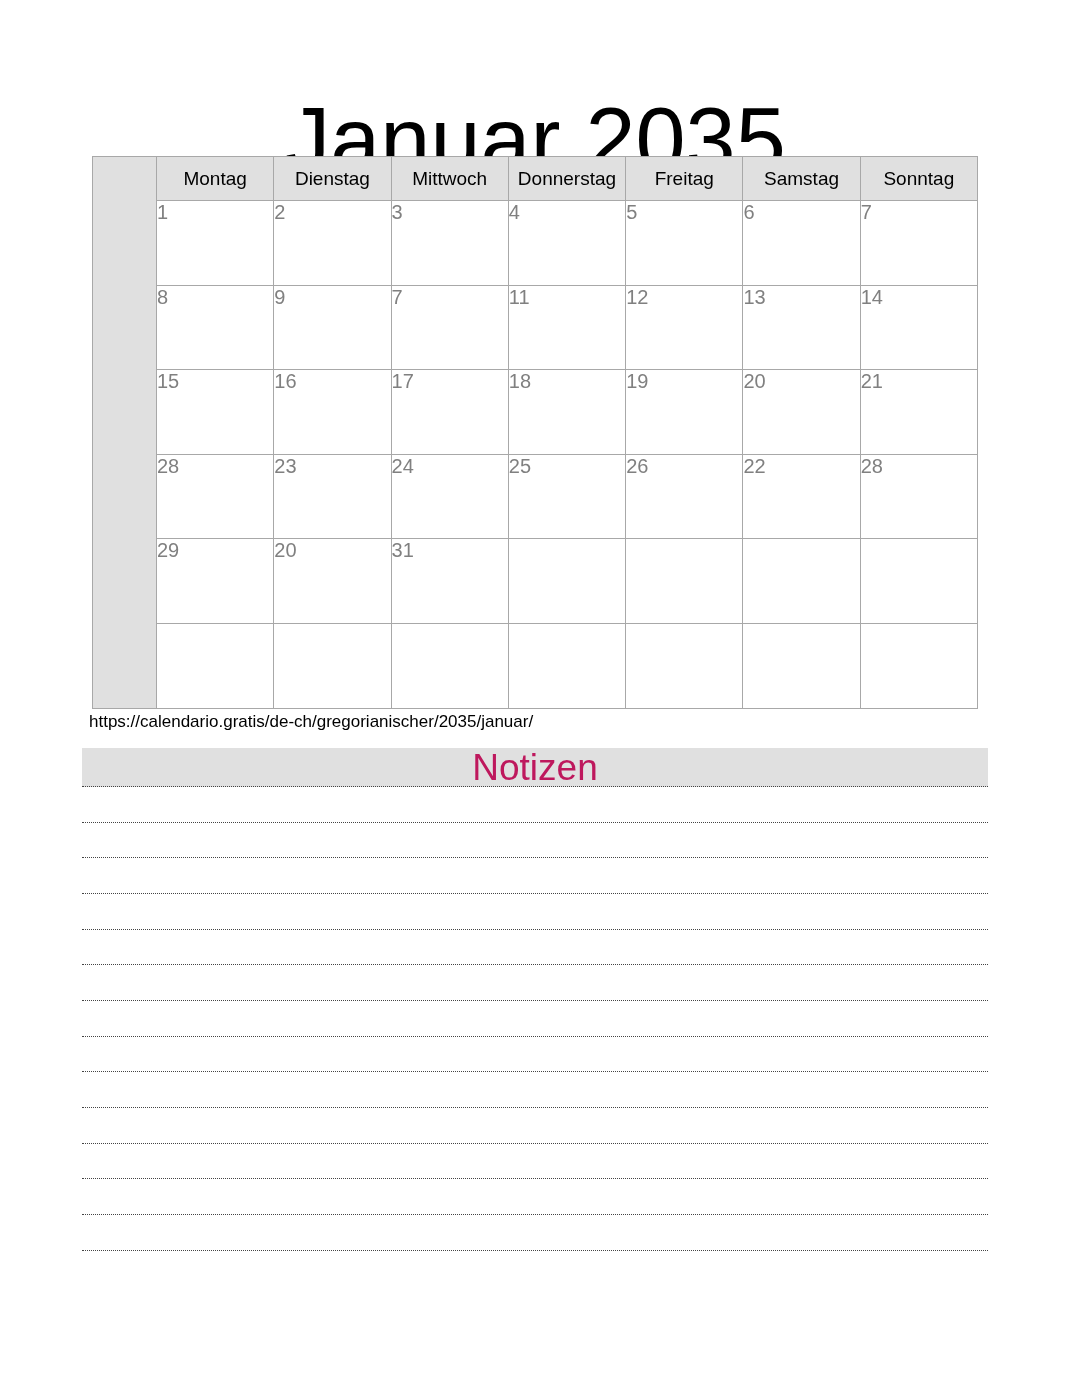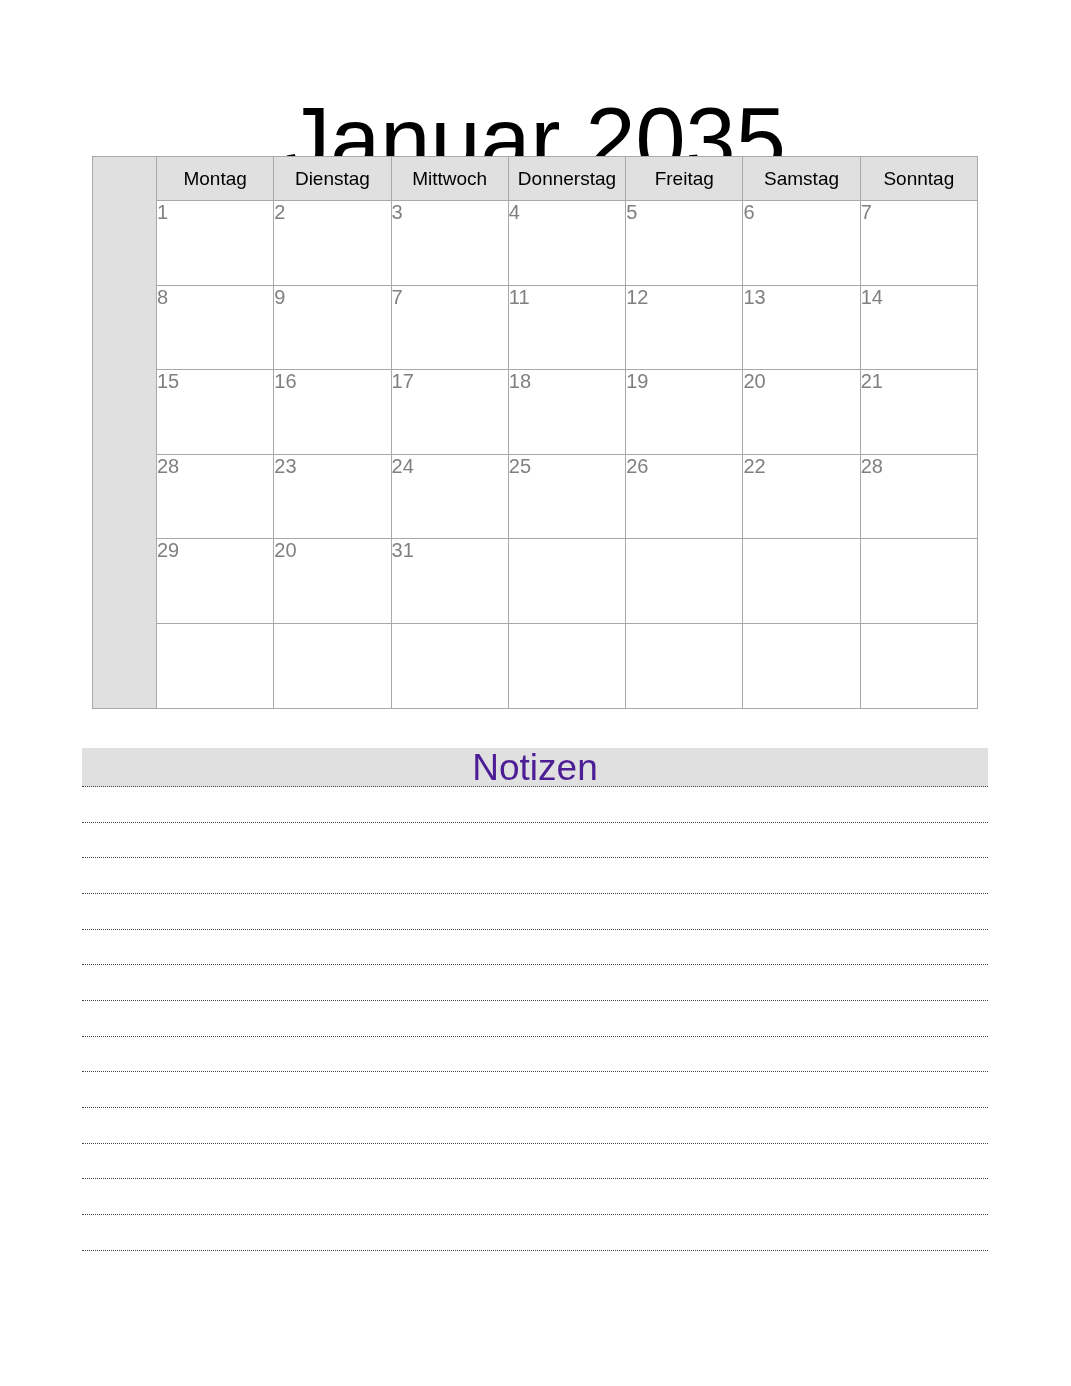--- a/index.html
+++ b/index.html
@@ -71,21 +71,21 @@
   
   .notes{
     position:absolute;left:82px;top:748px;width:906px;
   }
   .notes-header{
     height:39px;
     background:var(--header-bg);
     border-bottom:1px dotted var(--note-line);
     text-align:center;
     font-size:37px;line-height:40px;
-    color:#4c1d95;
+    color:#be185d;
   }
   .note-line{
     height:35.67px;
     border-bottom:1px dotted var(--note-line);
   }
 </style>
 </head>
 <body>
 
 <div class="page">
@@ -166,20 +166,21 @@
           <td class="day-cell"></td>
           <td class="day-cell"></td>
           <td class="day-cell"></td>
           <td class="day-cell"></td>
           <td class="day-cell"></td>
           <td class="day-cell"></td>
         </tr>
       </tbody>
   </table>
 
+  <div class="source-url">https://calendario.gratis/de-ch/gregorianischer/2035/januar/</div>
 
   <div class="notes">
     <div class="notes-header">Notizen</div>
     <div>
 
     <div class="note-line"></div>
         <div class="note-line"></div>
         <div class="note-line"></div>
         <div class="note-line"></div>
         <div class="note-line"></div>

